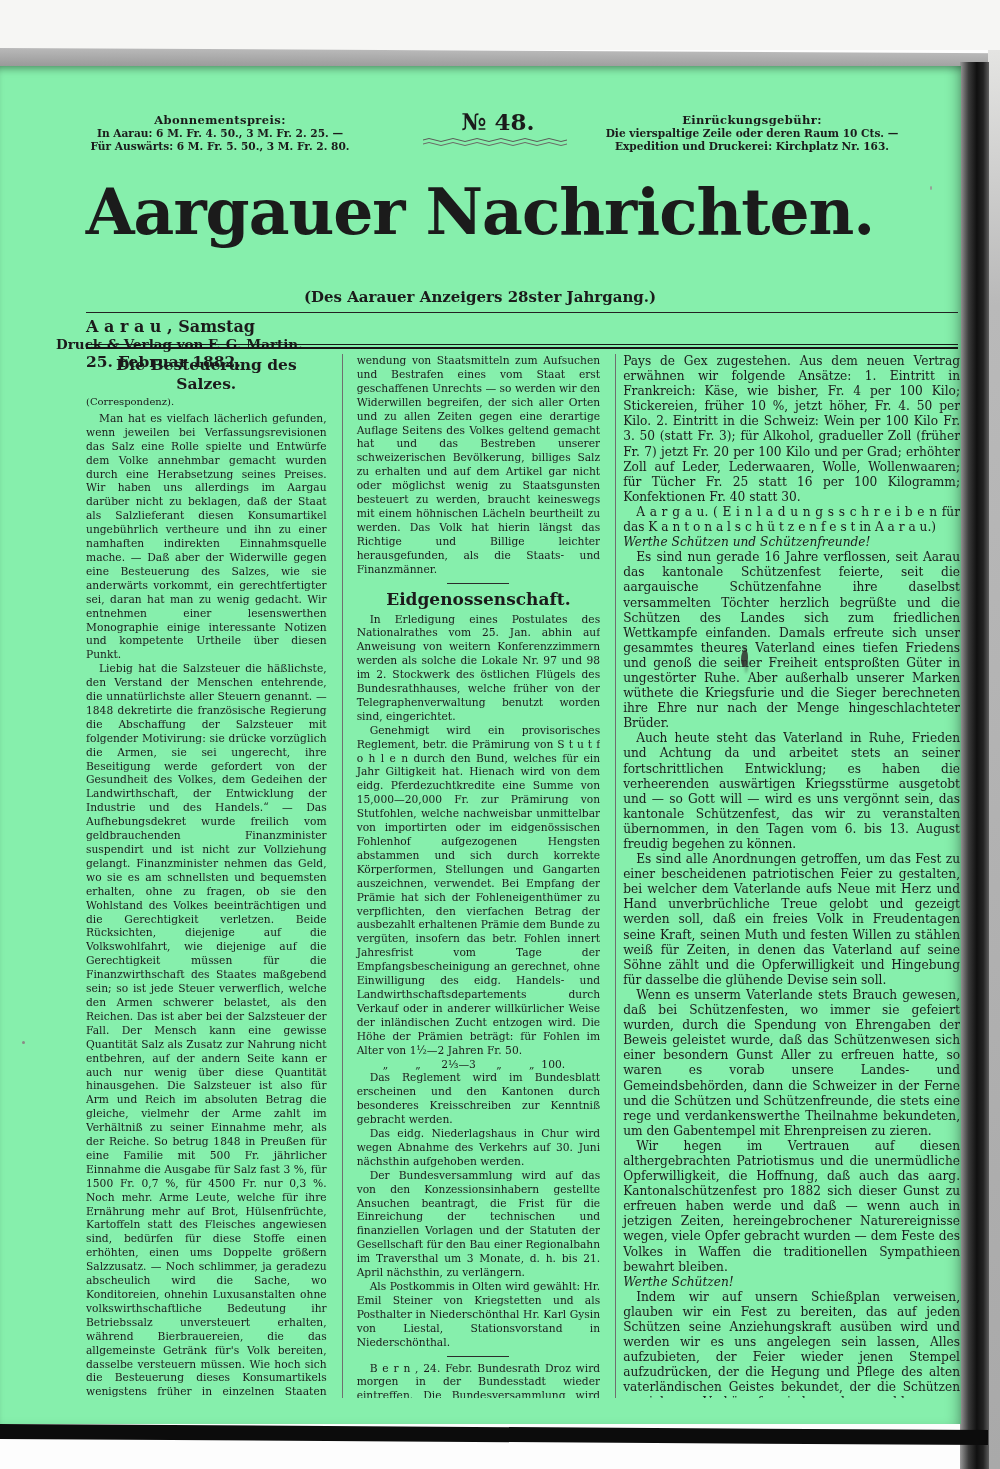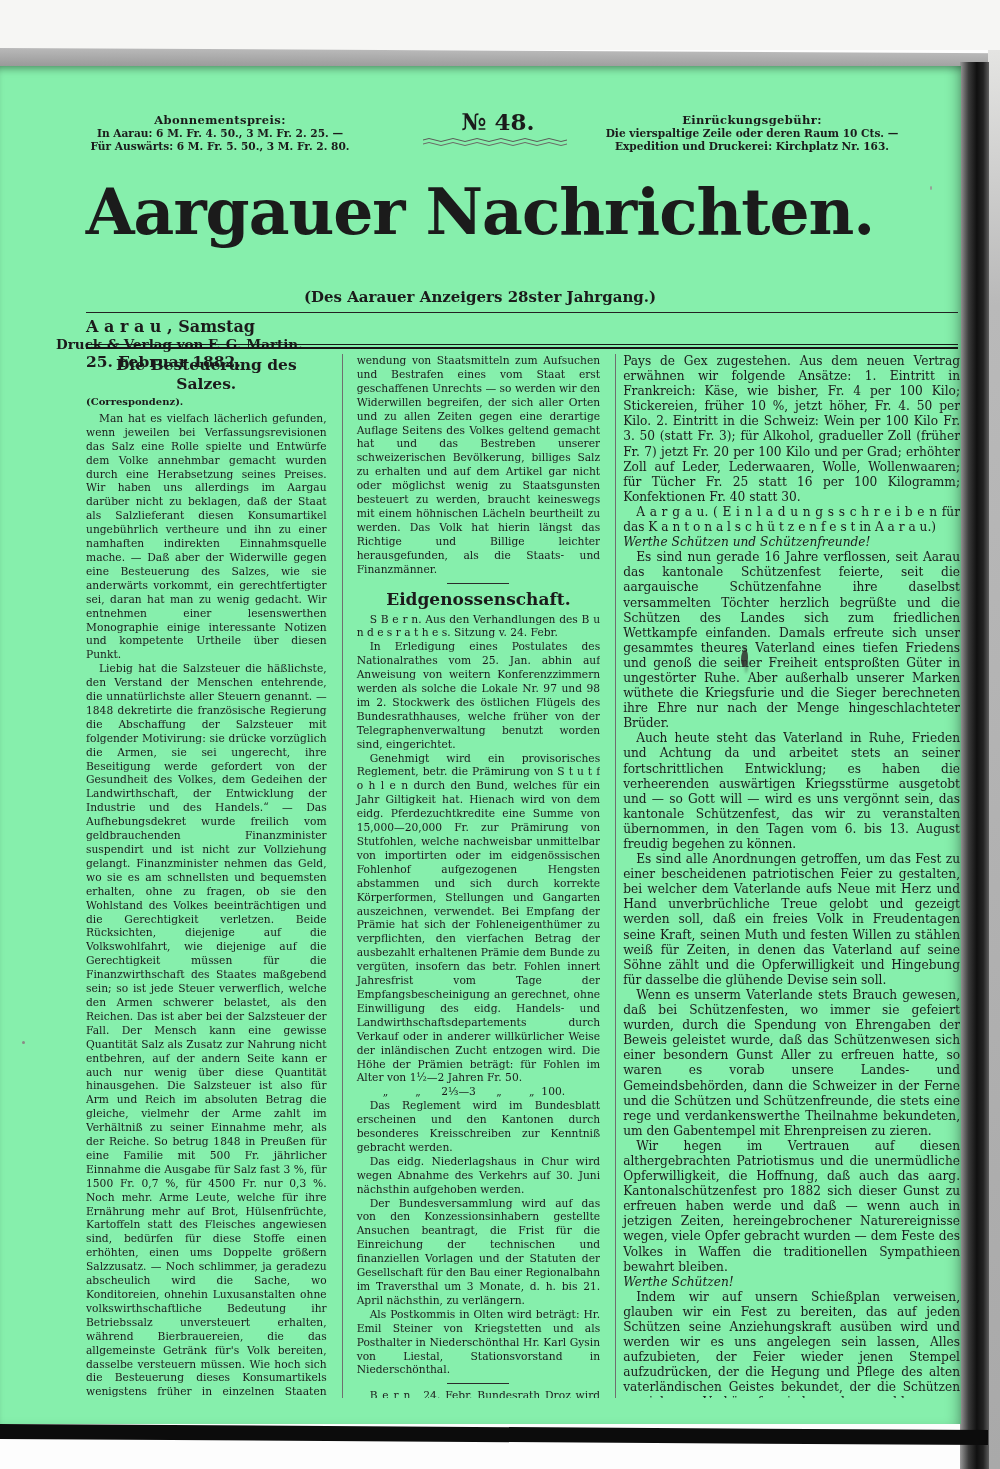--- a/index.html
+++ b/index.html
@@ -39,21 +39,21 @@
   .cols{position:absolute;left:86px;top:288px;width:874px;height:1044px;display:flex;overflow:hidden;gap:12px;}
   .col{overflow:hidden;}
   .col-1{width:250px;}
   .col-2{width:253px;border-left:1px solid #6f6f6f;padding-left:14px;margin-left:3px;}
   .col-3{width:350px;border-left:1px solid #6f6f6f;padding-left:7px;margin-left:3px;}
   .col p{margin:0;text-align:justify;font-size:10.7px;line-height:13.9px;overflow-wrap:break-word;}
   .col-3 p{font-size:12.2px;line-height:15.1px;}
   .indent{text-indent:13px;}
   .col h2{margin:1px 0 2px;text-align:center;font-size:15.5px;line-height:19px;}
   .col h3.section{margin:2px 0 3px;text-align:center;font-size:17px;line-height:21px;}
-  .byline{text-align:right;font-size:10px !important;margin-bottom:3px !important;font-weight:bold;}
+  .byline{text-align:right;font-size:10px !important;margin-bottom:3px !important;}
   .centerline{text-align:left;text-indent:0 !important;font-style:italic;}
   .srule{width:62px;border:0;border-top:1.3px solid #2b2b2b;margin:6px auto 5px;}
   .pre{white-space:pre !important;text-align:left !important;padding-left:26px;}
 
   .blot{position:absolute;left:741px;top:584px;width:7px;height:17px;background:#30302d;border-radius:60% 40% 55% 45%;
         box-shadow:0 -6px 2px -2px rgba(40,40,38,.55), 2px 8px 3px -2px rgba(40,40,38,.4);opacity:.85;}
   .speck1{position:absolute;left:22px;top:975px;width:3px;height:3px;background:#8a8a86;border-radius:50%;}
   .speck2{position:absolute;left:930px;top:120px;width:2px;height:4px;background:#9a9a96;border-radius:50%;}
 </style>
 </head>
@@ -105,28 +105,27 @@
         <h2>Die Besteuerung des Salzes.</h2>
         <p class="byline">(Correspondenz).</p>
         <p class="indent">Man hat es vielfach lächerlich gefunden, wenn jeweilen bei Verfassungsrevisionen das Salz eine Rolle spielte und Entwürfe dem Volke annehmbar gemacht wurden durch eine Herabsetzung seines Preises. Wir haben uns allerdings im Aargau darüber nicht zu beklagen, daß der Staat als Salzlieferant diesen Konsumartikel ungebührlich vertheure und ihn zu einer namhaften indirekten Einnahmsquelle mache. — Daß aber der Widerwille gegen eine Besteuerung des Salzes, wie sie anderwärts vorkommt, ein gerechtfertigter sei, daran hat man zu wenig gedacht. Wir entnehmen einer lesenswerthen Monographie einige interessante Notizen und kompetente Urtheile über diesen Punkt.</p>
         <p class="indent">Liebig hat die Salzsteuer die häßlichste, den Verstand der Menschen entehrende, die unnatürlichste aller Steuern genannt. — 1848 dekretirte die französische Regierung die Abschaffung der Salzsteuer mit folgender Motivirung: sie drücke vorzüglich die Armen, sie sei ungerecht, ihre Beseitigung werde gefordert von der Gesundheit des Volkes, dem Gedeihen der Landwirthschaft, der Entwicklung der Industrie und des Handels.“ — Das Aufhebungsdekret wurde freilich vom geldbrauchenden Finanzminister suspendirt und ist nicht zur Vollziehung gelangt. Finanzminister nehmen das Geld, wo sie es am schnellsten und bequemsten erhalten, ohne zu fragen, ob sie den Wohlstand des Volkes beeinträchtigen und die Gerechtigkeit verletzen. Beide Rücksichten, diejenige auf die Volkswohlfahrt, wie diejenige auf die Gerechtigkeit müssen für die Finanzwirthschaft des Staates maßgebend sein; so ist jede Steuer verwerflich, welche den Armen schwerer belastet, als den Reichen. Das ist aber bei der Salzsteuer der Fall. Der Mensch kann eine gewisse Quantität Salz als Zusatz zur Nahrung nicht entbehren, auf der andern Seite kann er auch nur wenig über diese Quantität hinausgehen. Die Salzsteuer ist also für Arm und Reich im absoluten Betrag die gleiche, vielmehr der Arme zahlt im Verhältniß zu seiner Einnahme mehr, als der Reiche. So betrug 1848 in Preußen für eine Familie mit 500 Fr. jährlicher Einnahme die Ausgabe für Salz fast 3 %, für 1500 Fr. 0,7 %, für 4500 Fr. nur 0,3 %. Noch mehr. Arme Leute, welche für ihre Ernährung mehr auf Brot, Hülsenfrüchte, Kartoffeln statt des Fleisches angewiesen sind, bedürfen für diese Stoffe einen erhöhten, einen ums Doppelte größern Salzzusatz. — Noch schlimmer, ja geradezu abscheulich wird die Sache, wo Konditoreien, ohnehin Luxusanstalten ohne volkswirthschaftliche Bedeutung ihr Betriebssalz unversteuert erhalten, während Bierbrauereien, die das allgemeinste Getränk für's Volk bereiten, dasselbe versteuern müssen. Wie hoch sich die Besteuerung dieses Konsumartikels wenigstens früher in einzelnen Staaten belief, beweist die Angabe, daß im vorigen Jahrhundert der Betrag derselben für England in einem Jahr 936,000 Pfd. ausmachte, wovon aber nur 261,000 Pfd. wirklich in die Staatskasse gelangten, daß in Folge der damaligen infamen Salzsteuergesetzgebung im nordwestlichen Großbrittannien und Irland der einzige Nahrungszweig, der Fischfang unterdrückt und ein großer Theil der dortigen Bevölkerung ruinirt wurde. — Nehmen wir dazu den Unterschleif und Schmuggel, welchen eine tyrannische Vertheuerung eines der nothwendigsten Lebensbedürfnisse veranlaßt, den kostbaren Apparat, den die Erhebung und Kontrollirung einer solchen Steuer erfordert, die Auf-</p>
       </div>
 
       <div class="col col-2">
         <p>wendung von Staatsmitteln zum Aufsuchen und Bestrafen eines vom Staat erst geschaffenen Unrechts — so werden wir den Widerwillen begreifen, der sich aller Orten und zu allen Zeiten gegen eine derartige Auflage Seitens des Volkes geltend gemacht hat und das Bestreben unserer schweizerischen Bevölkerung, billiges Salz zu erhalten und auf dem Artikel gar nicht oder möglichst wenig zu Staatsgunsten besteuert zu werden, braucht keineswegs mit einem höhnischen Lächeln beurtheilt zu werden. Das Volk hat hierin längst das Richtige und Billige leichter herausgefunden, als die Staats- und Finanzmänner.</p>
         <hr class="srule">
         <h3 class="section">Eidgenossenschaft.</h3>
-        <p class="indent">S  B e r n.   Aus den Verhandlungen des B u n d e s r a t h e s.  Sitzung v. 24. Febr.</p>
         <p class="indent">In Erledigung eines Postulates des Nationalrathes vom 25. Jan. abhin auf Anweisung von weitern Konferenzzimmern werden als solche die Lokale Nr. 97 und 98 im 2. Stockwerk des östlichen Flügels des Bundesrathhauses, welche früher von der Telegraphenverwaltung benutzt worden sind, eingerichtet.</p>
         <p class="indent">Genehmigt wird ein provisorisches Reglement, betr. die Prämirung von S t u t f o h l e n durch den Bund, welches für ein Jahr Giltigkeit hat. Hienach wird von dem eidg. Pferdezuchtkredite eine Summe von 15,000—20,000 Fr. zur Prämirung von Stutfohlen, welche nachweisbar unmittelbar von importirten oder im eidgenössischen Fohlenhof aufgezogenen Hengsten abstammen und sich durch korrekte Körperformen, Stellungen und Gangarten auszeichnen, verwendet. Bei Empfang der Prämie hat sich der Fohleneigenthümer zu verpflichten, den vierfachen Betrag der ausbezahlt erhaltenen Prämie dem Bunde zu vergüten, insofern das betr. Fohlen innert Jahresfrist vom Tage der Empfangsbescheinigung an gerechnet, ohne Einwilligung des eidg. Handels- und Landwirthschaftsdepartements durch Verkauf oder in anderer willkürlicher Weise der inländischen Zucht entzogen wird. Die Höhe der Prämien beträgt: für Fohlen im Alter von 1½—2 Jahren Fr.  50.</p>
         <p class="pre">„        „      2⅓—3      „        „  100.</p>
         <p class="indent">Das Reglement wird im Bundesblatt erscheinen und den Kantonen durch besonderes Kreisschreiben zur Kenntniß gebracht werden.</p>
         <p class="indent">Das eidg. Niederlagshaus in Chur wird wegen Abnahme des Verkehrs auf 30. Juni nächsthin aufgehoben werden.</p>
         <p class="indent">Der Bundesversammlung wird auf das von den Konzessionsinhabern gestellte Ansuchen beantragt, die Frist für die Einreichung der technischen und finanziellen Vorlagen und der Statuten der Gesellschaft für den Bau einer Regionalbahn im Traversthal um 3 Monate, d. h. bis 21. April nächsthin, zu verlängern.</p>
-        <p class="indent">Als Postkommis in Olten wird beträgt: Hr. Emil Steiner von Kriegstetten und als Posthalter in Niederschönthal Hr. Karl Gysin von Liestal, Stationsvorstand in Niederschönthal.</p>
+        <p class="indent">Als Postkommis in Olten wird gewählt: Hr. Emil Steiner von Kriegstetten und als Posthalter in Niederschönthal Hr. Karl Gysin von Liestal, Stationsvorstand in Niederschönthal.</p>
         <hr class="srule">
         <p class="indent">B e r n ,  24. Febr.   Bundesrath Droz wird morgen in der Bundesstadt wieder eintreffen. Die Bundesversammlung wird voraussichtlich auf Mitte April einberufen werden. Während nach bisherigem Handelsvertrage die Schweiz bezüglich aller Artikel ihres Tarifs (zirka 600) gebunden war, ist sie nach dem projektirten Vertrage noch für etwa 300 gebunden; für alle übrigen hat die Schweiz bezüglich der Einfuhr aus Frankreich freie Hand (z. B.: Bier, Eisen). Dagegen mußte die Schweiz vermehrte Zollerleichterungen für das</p>
       </div>
 
       <div class="col col-3">
         <p>Pays de Gex zugestehen. Aus dem neuen Vertrag erwähnen wir folgende Ansätze: 1. Eintritt in Frankreich: Käse, wie bisher, Fr. 4 per 100 Kilo; Stickereien, früher 10 %, jetzt höher, Fr. 4. 50 per Kilo. 2. Eintritt in die Schweiz: Wein per 100 Kilo Fr. 3. 50 (statt Fr. 3); für Alkohol, gradueller Zoll (früher Fr. 7) jetzt Fr. 20 per 100 Kilo und per Grad; erhöhter Zoll auf Leder, Lederwaaren, Wolle, Wollenwaaren; für Tücher Fr. 25 statt 16 per 100 Kilogramm; Konfektionen Fr. 40 statt 30.</p>
         <p class="indent">A a r g a u.  ( E i n l a d u n g s s c h r e i b e n für das K a n t o n a l s c h ü t z e n f e s t  in  A a r a u.)</p>
         <p class="centerline">Werthe Schützen und Schützenfreunde!</p>
         <p class="indent">Es sind nun gerade 16 Jahre verflossen, seit Aarau das kantonale Schützenfest feierte, seit die aargauische Schützenfahne ihre daselbst versammelten Töchter herzlich begrüßte und die Schützen des Landes sich zum friedlichen Wettkampfe einfanden. Damals erfreute sich unser gesammtes theures Vaterland eines tiefen Friedens und genoß die seiner Freiheit entsproßten Güter in ungestörter Ruhe. Aber außerhalb unserer Marken wüthete die Kriegsfurie und die Sieger berechneten ihre Ehre nur nach der Menge hingeschlachteter Brüder.</p>
         <p class="indent">Auch heute steht das Vaterland in Ruhe, Frieden und Achtung da und arbeitet stets an seiner fortschrittlichen Entwicklung; es haben die verheerenden auswärtigen Kriegsstürme ausgetobt und — so Gott will — wird es uns vergönnt sein, das kantonale Schützenfest, das wir zu veranstalten übernommen, in den Tagen vom 6. bis 13. August freudig begehen zu können.</p>

